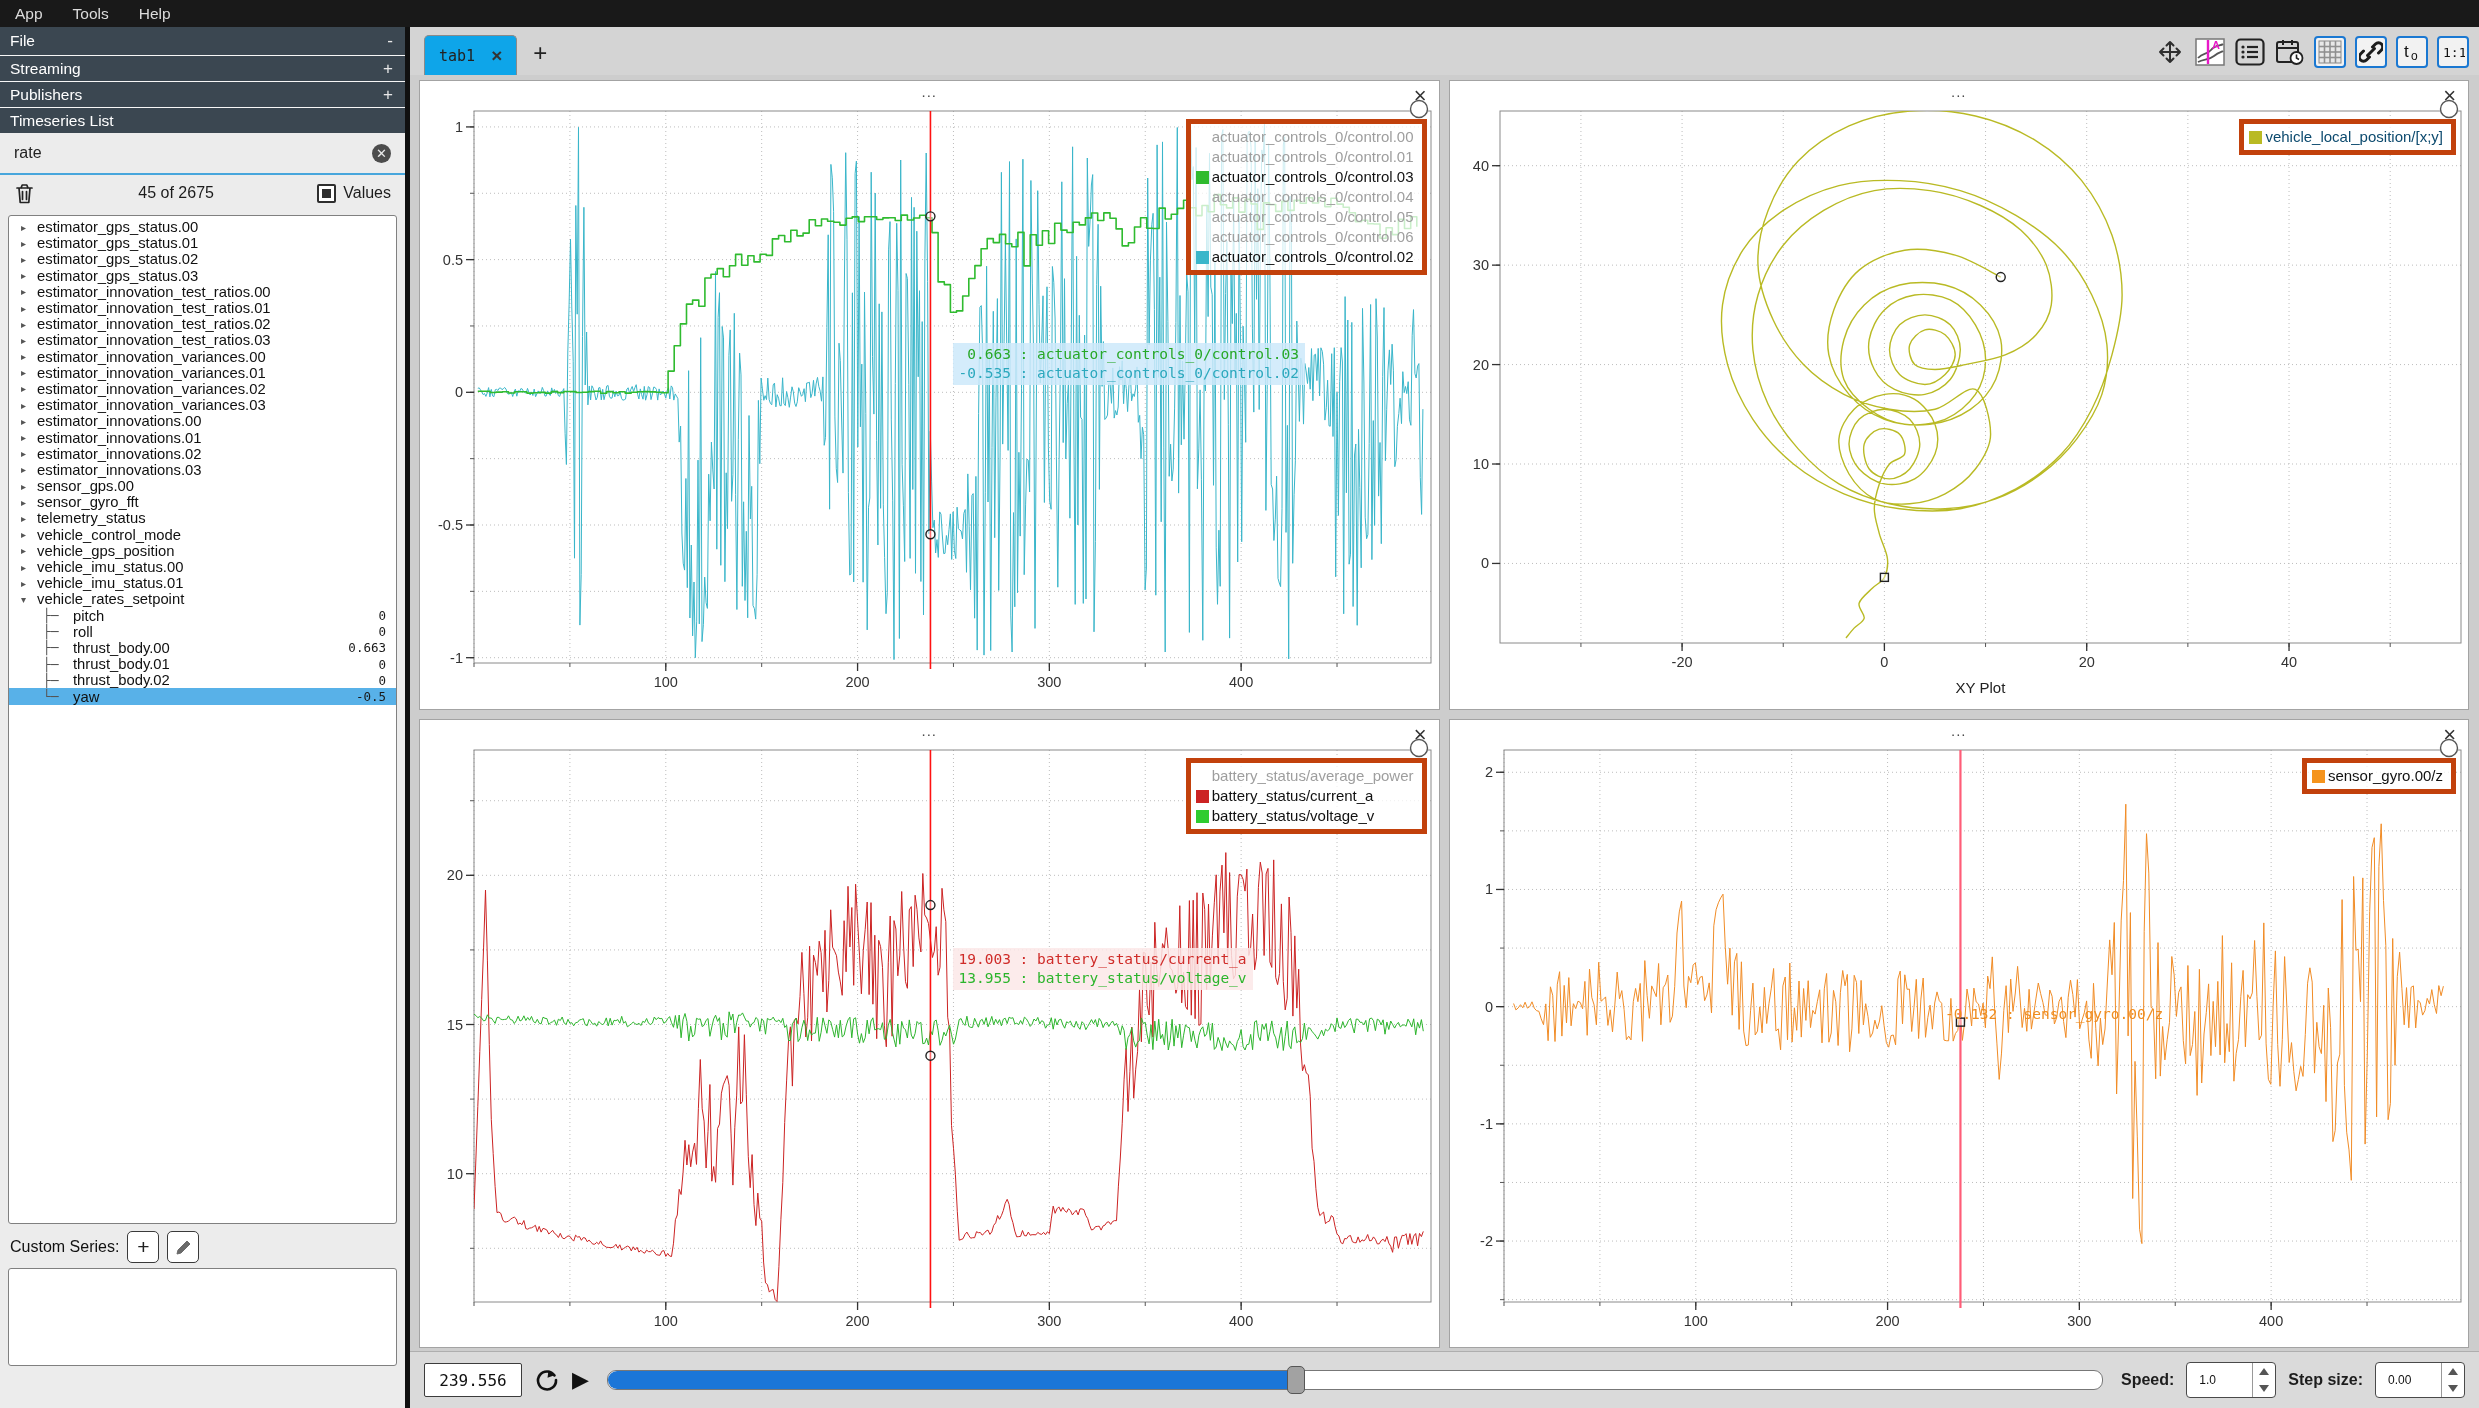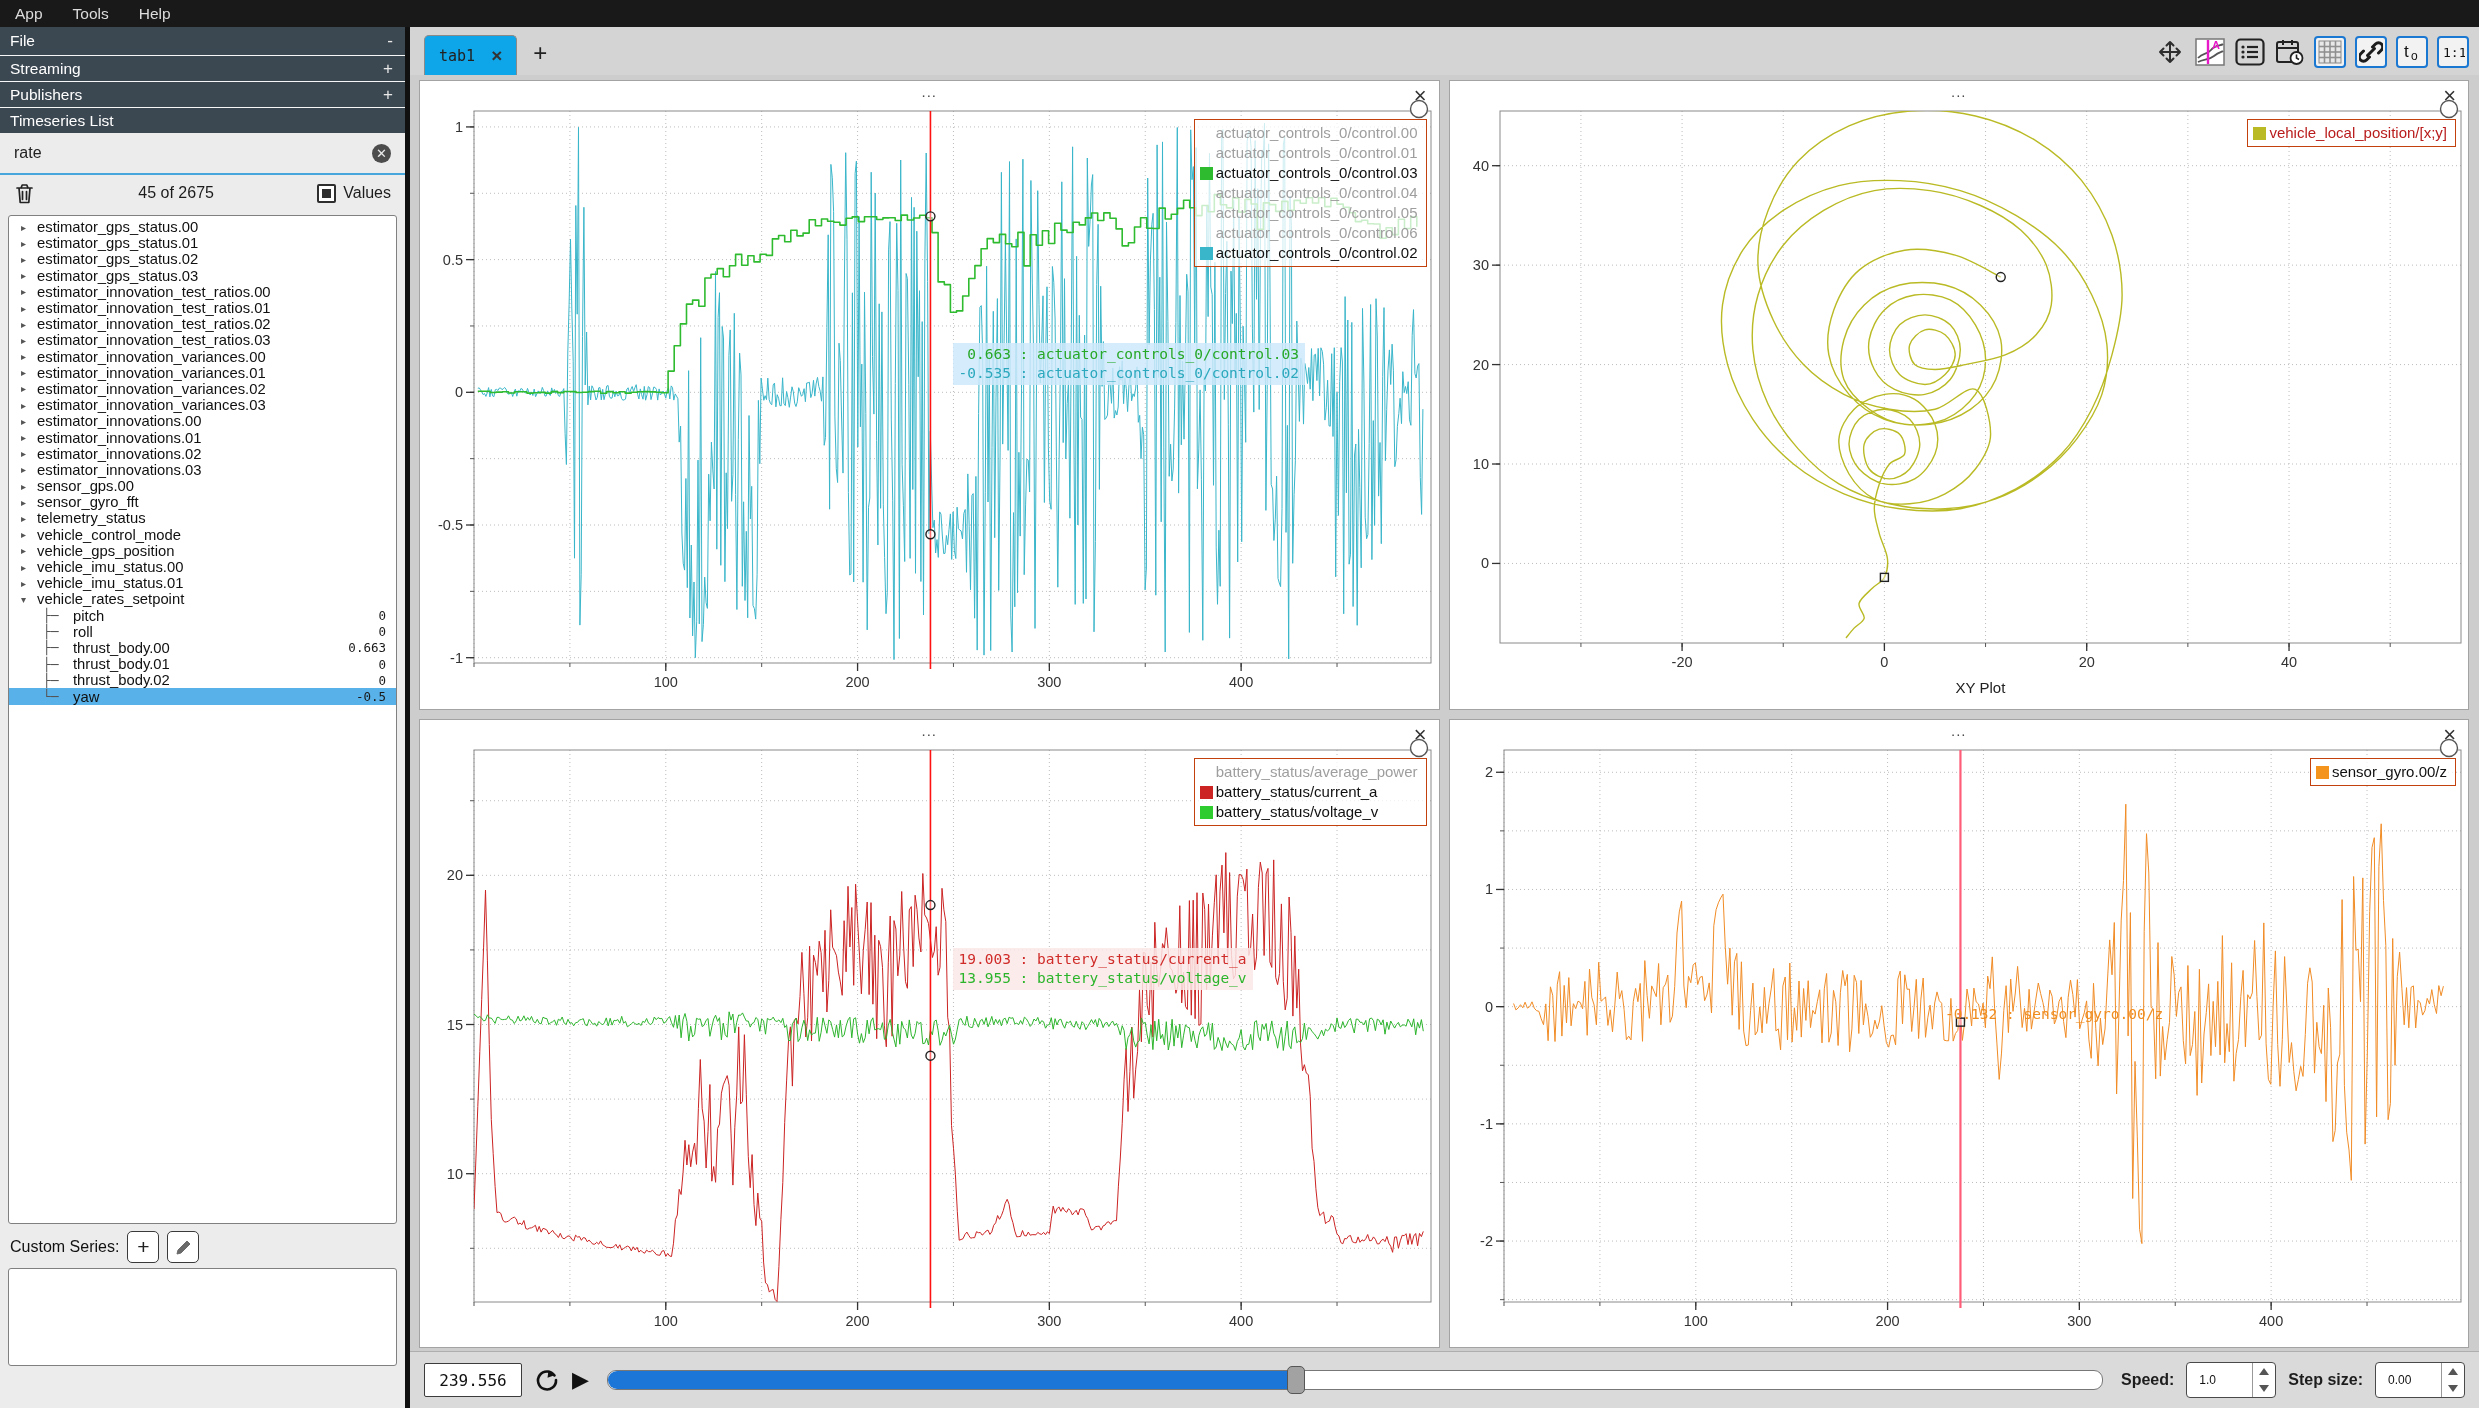--- a/index.html
+++ b/index.html
@@ -55,21 +55,21 @@
   #new-tab{font-size:24px;color:#222;margin:0 0 8px 16px;}
   #toolbar{position:absolute;right:10px;top:9px;display:flex;gap:9px;align-items:center;}
   .tool{width:31px;height:31px;display:flex;align-items:center;justify-content:center;border-radius:4px;}
   .tool.active{border:2.5px solid #1a78d2;width:28px;height:28px;background:#f2f2f2;}
   
   #plotgrid{flex:1;display:grid;grid-template-columns:1fr 1fr;grid-template-rows:1fr 1fr;
             gap:9px;padding:5px 10px 3px 9px;background:#cdcdcd;min-height:0;}
   .panel{position:relative;background:#fff;border:1px solid #a3a3a3;overflow:hidden;}
   .panel .ptitle{position:absolute;top:2px;left:0;right:0;text-align:center;color:#4a4a4a;font-size:15px;letter-spacing:1px;}
   .panel .pclose{position:absolute;top:4px;right:12px;font-size:22px;color:#333;line-height:1;}
-  .legend{position:absolute;border:1px solid #c2410c;background:rgba(255,255,255,0.75);padding:3px 8px 3px 4px;}
+  .legend{position:absolute;border:5px solid #c2410c;background:rgba(255,255,255,0.75);padding:3px 8px 3px 4px;}
   .leg-row{position:relative;padding-left:17px;font-size:15px;line-height:20px;white-space:nowrap;}
   .leg-row .mark{position:absolute;left:1px;top:4px;width:13px;height:13px;}
   .tooltip{position:absolute;font-family:"DejaVu Sans Mono",monospace;font-size:14.5px;line-height:1.3;
            padding:2px 6px;white-space:pre;}
   
   #bottombar{height:56px;background:#dadada;border-top:1px solid #aeaeae;display:flex;align-items:center;
              padding:0 14px;gap:12px;flex:0 0 auto;}
   #time-box{width:96px;height:32px;background:#fff;border:1.5px solid #3c3c3c;border-radius:2px;
             font-family:"DejaVu Sans Mono",monospace;font-size:16px;color:#111;
             display:flex;align-items:center;justify-content:center;}
@@ -501,21 +501,21 @@
               <text x="39" y="89.69158878504672" text-anchor="end" font-size="14.5" fill="#333" font-family="Liberation Sans,sans-serif">40</text>
               <text x="530.5" y="612" text-anchor="middle" font-size="15" fill="#222" font-family="Liberation Sans,sans-serif">XY Plot</text>
               <g clip-path="url(#clip-tr)">
                 <path d="M550.7 196.1C543.1 192.4 521.2 178.7 505.2 174.2C489.2 169.7 470.6 166.7 454.6 169.2C438.6 171.7 420.9 179.2 409.1 189.1C397.3 199.0 388.9 214.8 383.8 228.9C378.8 243.0 376.2 259.5 378.8 273.6C381.3 287.7 389.7 302.6 399.0 313.4C408.3 324.2 420.9 333.3 434.4 338.3C447.9 343.2 465.6 344.9 479.9 343.2C494.3 341.6 509.4 335.8 520.4 328.3C531.3 320.9 540.6 310.1 545.7 298.5C550.7 286.9 553.3 271.1 550.7 258.7C548.2 246.3 539.8 233.0 530.5 223.9C521.2 214.8 508.6 207.3 495.1 204.0C481.6 200.7 463.1 200.7 449.6 204.0C436.1 207.3 423.4 214.8 414.2 223.9C404.9 233.0 397.3 246.3 393.9 258.7C390.6 271.1 389.7 286.9 393.9 298.5C398.2 310.1 409.1 320.9 419.2 328.3C429.3 335.8 442.0 341.6 454.6 343.2C467.3 344.9 483.3 343.2 495.1 338.3C506.9 333.3 518.7 323.3 525.4 313.4C532.2 303.5 535.6 290.2 535.6 278.6C535.6 267.0 531.3 253.7 525.4 243.8C519.5 233.9 510.3 223.9 500.2 218.9C490.0 214.0 475.7 212.3 464.7 214.0C453.8 215.6 442.0 221.4 434.4 228.9C426.8 236.3 420.9 248.8 419.2 258.7C417.5 268.7 420.1 280.3 424.3 288.5C428.5 296.8 436.1 304.3 444.5 308.4C452.9 312.6 465.6 315.1 474.9 313.4C484.1 311.7 494.3 305.9 500.2 298.5C506.1 291.0 510.3 277.8 510.3 268.7C510.3 259.5 506.1 249.6 500.2 243.8C494.3 238.0 483.3 233.9 474.9 233.9C466.4 233.9 455.5 238.0 449.6 243.8C443.7 249.6 439.5 260.4 439.5 268.7C439.5 276.9 443.7 287.7 449.6 293.5C455.5 299.3 467.3 303.5 474.9 303.5C482.4 303.5 490.0 298.5 495.1 293.5C500.2 288.5 505.2 280.3 505.2 273.6C505.2 267.0 500.2 257.9 495.1 253.7C490.0 249.6 480.8 247.1 474.9 248.8C469.0 250.4 461.4 257.9 459.7 263.7C458.0 269.5 460.5 279.4 464.7 283.6C469.0 287.7 476.5 288.5 485.0 288.5C493.4 288.5 503.5 286.1 515.3 283.6C527.1 281.1 544.0 278.6 555.8 273.6C567.6 268.7 578.6 262.0 586.1 253.7C593.7 245.5 599.6 235.5 601.3 223.9C603.0 212.3 601.3 196.6 596.3 184.1C591.2 171.7 581.9 159.3 571.0 149.3C560.0 139.4 545.7 131.1 530.5 124.5C515.3 117.8 497.6 112.0 479.9 109.6C462.2 107.1 442.0 106.2 424.3 109.6C406.6 112.9 388.9 120.3 373.7 129.4C358.5 138.6 344.2 150.2 333.2 164.2C322.3 178.3 313.0 196.6 308.0 214.0C302.9 231.4 301.2 250.4 302.9 268.7C304.6 286.9 310.5 306.8 318.1 323.3C325.7 339.9 336.6 354.8 348.4 368.1C360.2 381.4 373.7 393.8 388.9 402.9C404.1 412.0 421.8 418.6 439.5 422.8C457.2 426.9 477.4 428.6 495.1 427.8C512.8 426.9 529.7 423.6 545.7 417.8C561.7 412.0 577.7 402.9 591.2 393.0C604.7 383.0 616.5 371.4 626.6 358.1C636.7 344.9 646.8 329.1 651.9 313.4C656.9 297.7 658.6 280.3 656.9 263.7C655.3 247.1 649.4 229.7 641.8 214.0C634.2 198.2 624.1 182.5 611.4 169.2C598.8 156.0 582.8 144.4 565.9 134.4C549.0 124.5 529.7 115.4 510.3 109.6C490.9 103.8 469.8 100.4 449.6 99.6C429.3 98.8 408.3 99.6 388.9 104.6C369.5 109.6 349.3 118.7 333.2 129.4C317.2 140.2 302.9 153.5 292.8 169.2C282.7 185.0 275.1 204.8 272.5 223.9C270.0 243.0 272.5 264.5 277.6 283.6C282.7 302.6 291.9 321.7 302.9 338.3C313.9 354.8 328.2 370.6 343.4 383.0C358.5 395.4 376.2 405.4 393.9 412.8C411.6 420.3 430.2 425.3 449.6 427.8C469.0 430.2 490.9 431.1 510.3 427.8C529.7 424.4 549.0 417.0 565.9 407.9C582.8 398.8 598.8 386.3 611.4 373.1C624.1 359.8 633.3 344.9 641.8 328.3C650.2 311.7 656.9 292.7 662.0 273.6C667.1 254.6 672.1 233.9 672.1 214.0C672.1 194.1 668.7 173.4 662.0 154.3C655.3 135.2 644.3 115.4 631.7 99.6C619.0 83.9 603.8 70.6 586.1 59.8C568.4 49.1 546.5 39.9 525.4 35.0C504.4 30.0 480.8 28.3 459.7 30.0C438.6 31.7 417.5 36.6 399.0 44.9C380.4 53.2 361.9 65.6 348.4 79.7C334.9 93.8 324.8 112.0 318.1 129.4C311.3 146.8 307.1 165.9 308.0 184.1C308.8 202.4 315.5 222.2 323.1 238.8C330.7 255.4 341.7 271.1 353.5 283.6C365.3 296.0 379.6 305.9 393.9 313.4C408.3 320.9 424.3 325.8 439.5 328.3C454.6 330.8 470.6 331.6 485.0 328.3C499.3 325.0 516.2 304.3 525.4 308.4C534.7 312.6 540.6 339.9 540.6 353.2C540.6 366.4 533.0 378.0 525.4 388.0C517.9 397.9 506.1 407.0 495.1 412.8C484.1 418.6 471.5 422.0 459.7 422.8C447.9 423.6 434.4 422.8 424.3 417.8C414.2 412.8 404.9 402.9 399.0 393.0C393.1 383.0 388.0 368.9 388.9 358.1C389.7 347.4 396.5 335.8 404.1 328.3C411.6 320.9 424.3 315.1 434.4 313.4C444.5 311.7 456.3 313.4 464.7 318.4C473.2 323.3 481.6 334.1 485.0 343.2C488.4 352.3 488.4 364.0 485.0 373.1C481.6 382.2 473.2 393.0 464.7 397.9C456.3 402.9 443.7 404.6 434.4 402.9C425.1 401.2 415.0 394.6 409.1 388.0C403.2 381.4 399.0 371.4 399.0 363.1C399.0 354.8 403.2 344.1 409.1 338.3C415.0 332.5 426.0 328.3 434.4 328.3C442.8 328.3 453.8 332.5 459.7 338.3C465.6 344.1 469.8 354.8 469.8 363.1C469.8 371.4 464.7 382.2 459.7 388.0C454.6 393.8 446.2 397.9 439.5 397.9C432.7 397.9 423.4 393.8 419.2 388.0C415.0 382.2 412.5 369.8 414.2 363.1C415.9 356.5 423.4 349.9 429.3 348.2C435.2 346.5 445.4 349.0 449.6 353.2C453.8 357.3 456.3 368.1 454.6 373.1C452.9 378.0 443.7 378.0 439.5 383.0C435.2 388.0 431.9 395.4 429.3 402.9C426.8 410.4 424.3 419.5 424.3 427.8C424.3 436.0 427.2 444.3 429.3 452.6C431.5 460.9 436.6 470.2 437.4 477.5C438.3 484.8 436.9 491.4 434.4 496.4C431.9 501.3 426.5 503.0 422.3 507.3C418.0 511.6 410.5 517.3 409.1 522.2C407.8 527.2 415.0 533.0 414.2 537.1C413.3 541.3 407.1 543.8 404.1 547.1C401.0 550.4 397.3 555.4 396.0 557.0" fill="none" stroke="#b9ba24" stroke-width="1.4" stroke-linejoin="round"></path>
               </g>
               <circle cx="550.7315789473685" cy="196.06355140186915" r="4.5" fill="rgba(255,255,255,0.4)" stroke="#222" stroke-width="1.4"></circle>
               <rect x="430.40000000000003" y="492.3700934579439" width="8" height="8" fill="rgba(255,255,255,0.4)" stroke="#222" stroke-width="1.4"></rect>
               <circle cx="999" cy="28" r="8.5" fill="#fff" stroke="#555" stroke-width="1.4"></circle>
             </svg>
             <div class="legend" style="right: 12px; top: 38px;">
-              <div class="leg-row" style="color: #b91c1c;"><span class="mark" style="background: rgb(185, 186, 36);"></span><span>vehicle_local_position/[x;y]</span></div>
+              <div class="leg-row" style="color: #0c4a6e;"><span class="mark" style="background: rgb(185, 186, 36);"></span><span>vehicle_local_position/[x;y]</span></div>
             </div>
           </div>
         <div class="panel">
             <div class="ptitle">...</div>
             <div class="pclose">×</div>
             <svg width="1019" height="628" style="position:absolute;left:0;top:0">
               <defs>
                 <clipPath id="clip-bl">
                   <rect x="54" y="30" width="957" height="552"></rect>
                 </clipPath>

